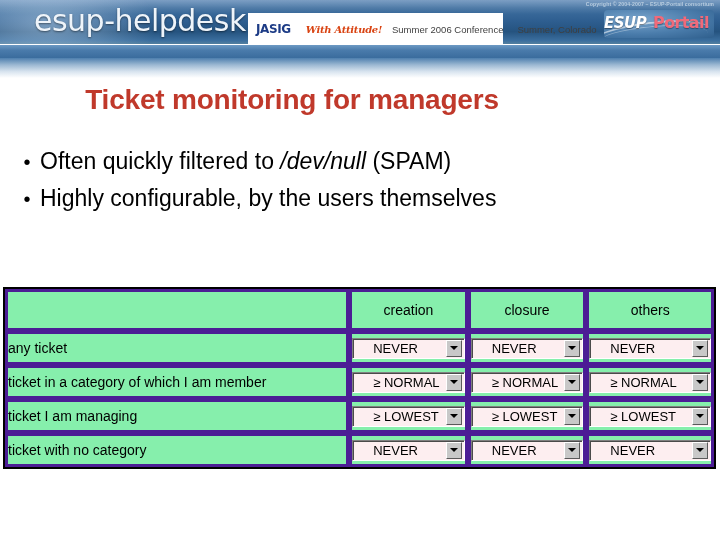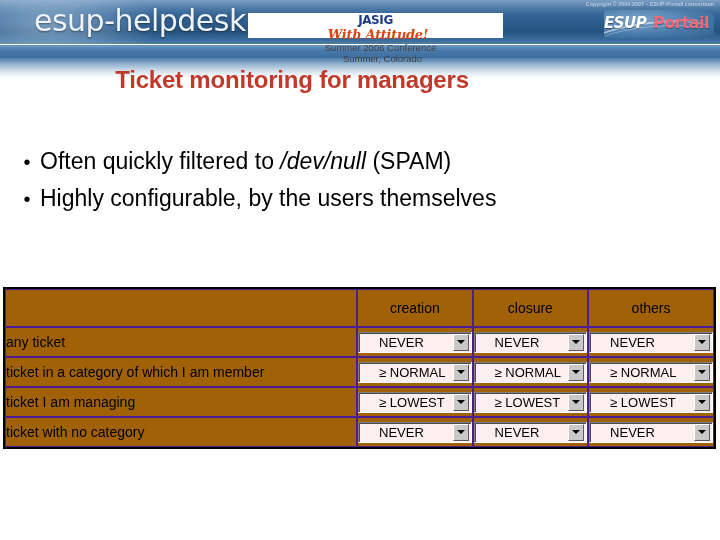--- a/index.html
+++ b/index.html
@@ -72,39 +72,38 @@
   }
 
   
   #conf-box {
     position: absolute;
     left: 248px; top: 13px;
     width: 255px; height: 25px;
     background: #ffffff;
     display: flex;
     align-items: center;
-    padding: 0 8px;
+    padding: 16px 8px;
     box-sizing: border-box;
     white-space: nowrap;
-    flex-direction: column;
   }
   .jasig-mark {
     font-family: "DejaVu Sans", sans-serif;
     font-weight: bold;
     font-size: 12px;
     color: #1d3c86;
     letter-spacing: -0.4px;
   }
   .jasig-attitude {
     font-family: "DejaVu Serif", serif;
     font-style: italic;
     font-weight: bold;
-    font-size: 13px;
+    font-size: 10px;
     color: #d94413;
-    margin-left: 5px;
+    margin-left: 15px;
     letter-spacing: -0.3px;
   }
   .conf-text {
     font-family: "Liberation Sans", sans-serif;
     font-size: 9.5px;
     color: #3f3f3f;
     margin-left: 10px;
   }
   .conf-city {
     font-family: "Liberation Sans", sans-serif;
@@ -168,26 +167,26 @@
     font-weight: bold;
     font-size: 16px;
     color: #f06a7a;
     text-shadow: 0 1px 1px rgba(0,0,0,.35);
     letter-spacing: -0.6px;
   }
 
   
   #slide-title {
     position: absolute;
-    left: 0; top: 66px;
+    left: 0; top: 84px;
     width: 584px;
     text-align: center;
     font-family: "Liberation Sans", sans-serif;
     font-weight: bold;
-    font-size: 24px;
+    font-size: 28px;
     color: #c0392b;
     letter-spacing: -0.2px;
   }
 
   
   #bullets {
     position: absolute;
     left: 14px; top: 148px;
     width: 690px;
   }
@@ -213,22 +212,22 @@
   #cfg-table {
     position: absolute;
     left: 3px; top: 287px;
     width: 713px;
     border-collapse: separate;
     border-spacing: 0;
     border: 2px solid #000000;
     background: #ffffff;
   }
   #cfg-table td, #cfg-table th {
-    border: 1px solid #4c1d95;
-    background: #a16207;
+    border: 3px solid #4c1d95;
+    background: #86efac;
     padding: 0;
     font-family: "Liberation Sans", sans-serif;
     font-size: 14px;
     color: #000000;
     font-weight: normal;
   }
   .hdr-blank { width: 356px; height: 36px; }
   .hdr-cell {
     height: 36px;
     text-align: center;

